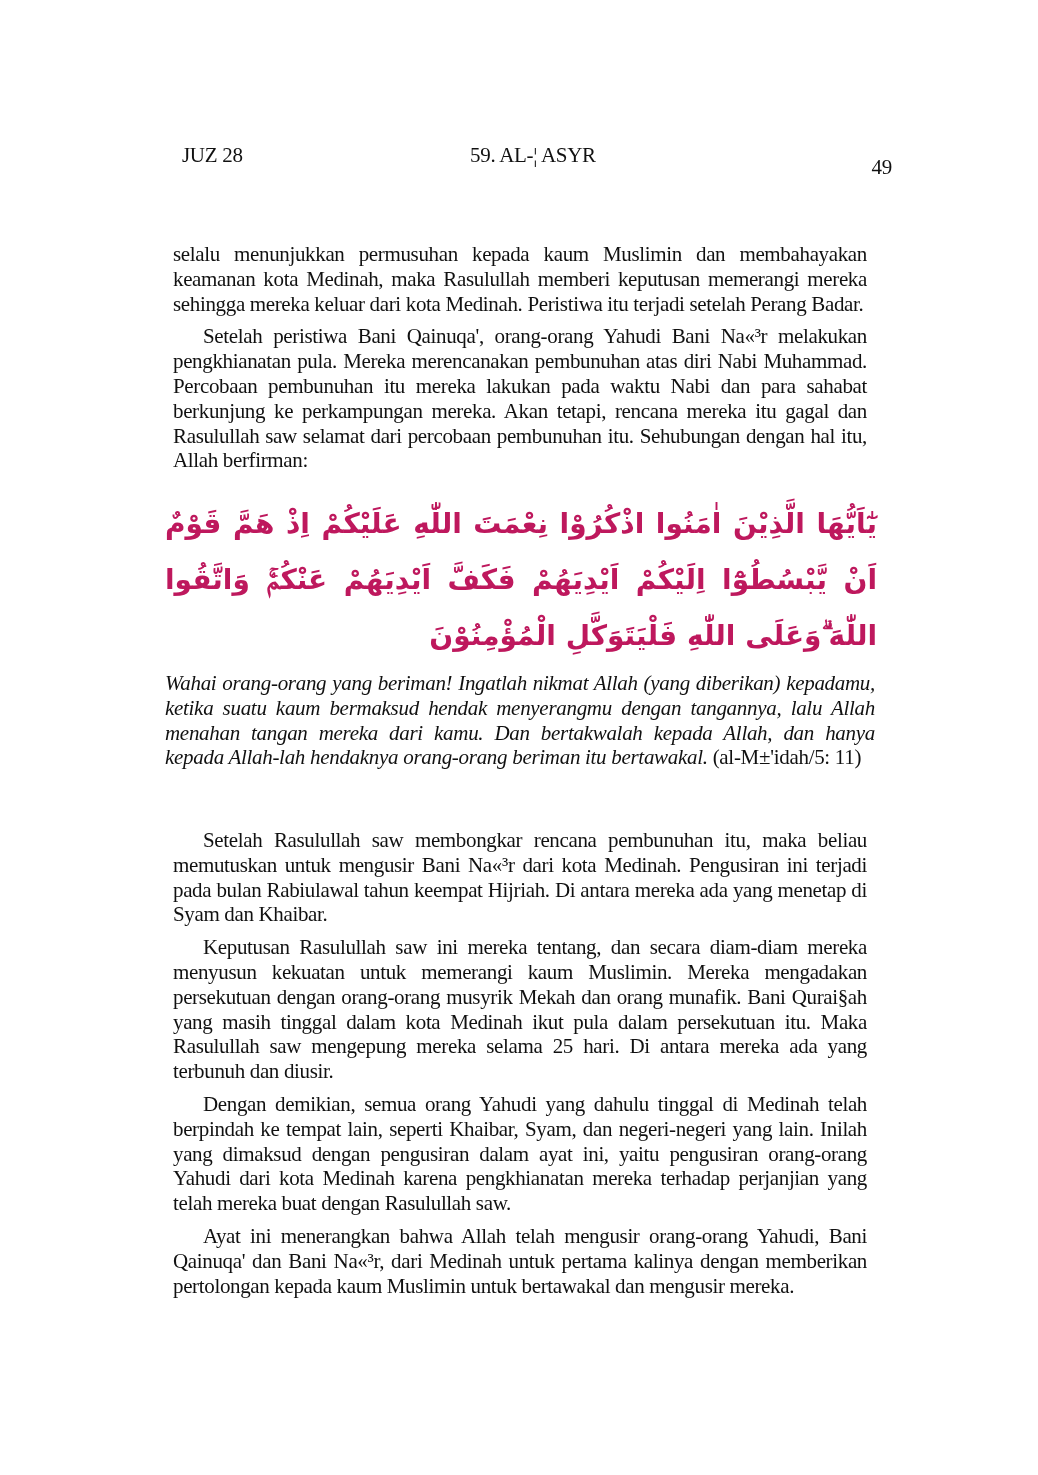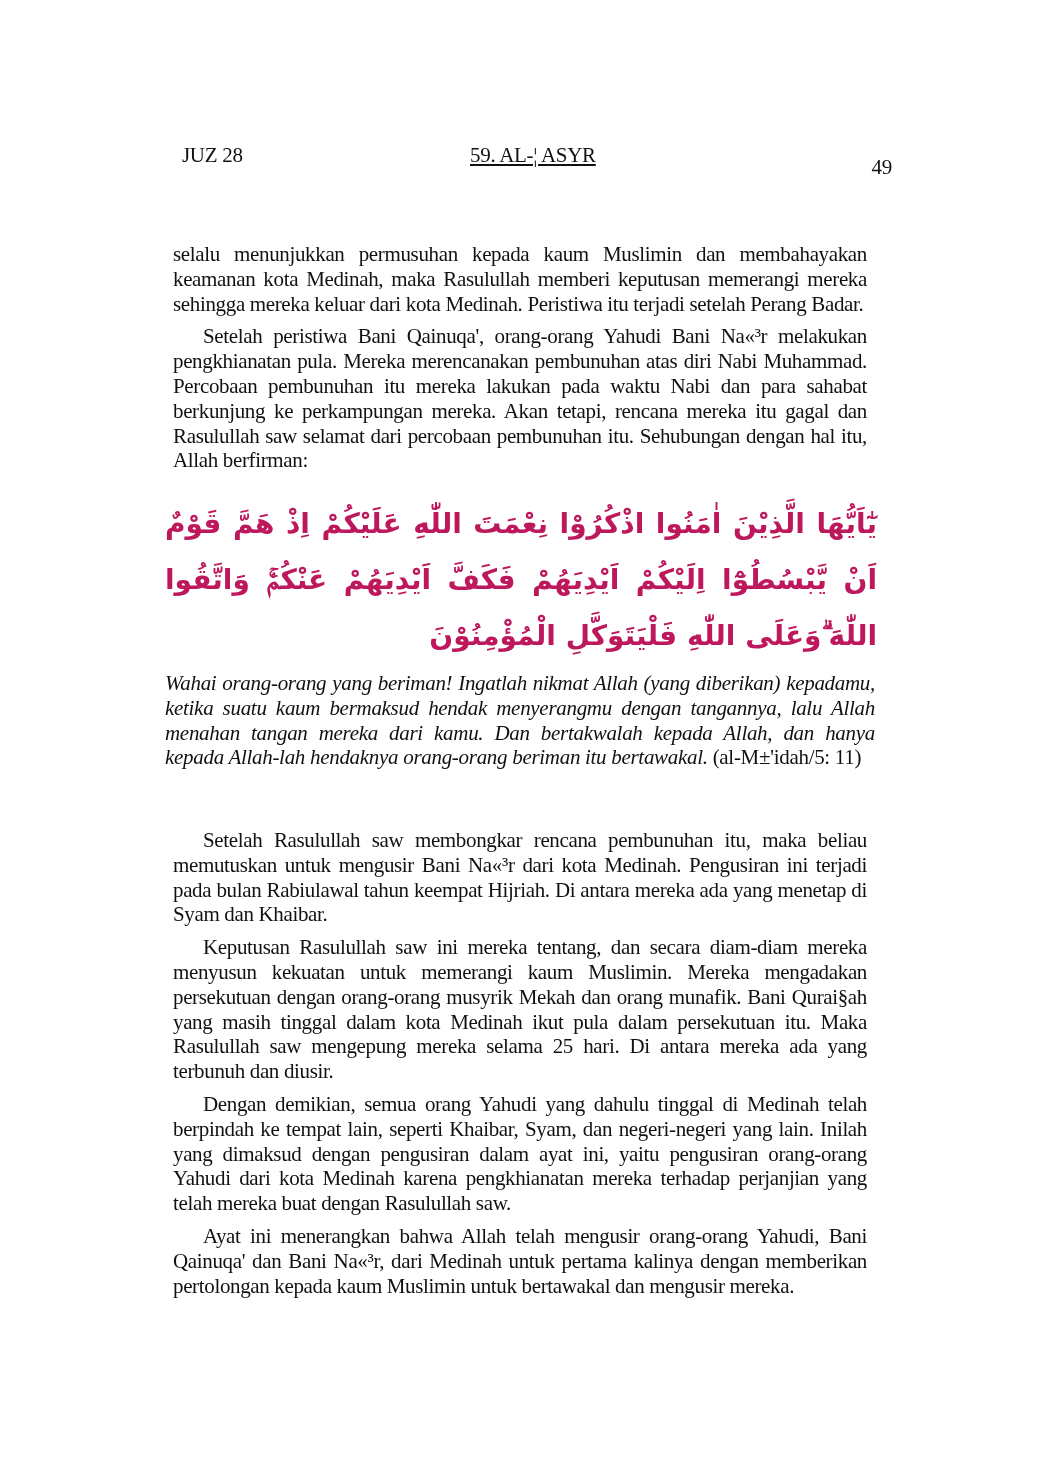--- a/index.html
+++ b/index.html
@@ -19,21 +19,21 @@
     position: absolute;
     top: 143px;
     left: 165px;
     width: 710px;
     height: 30px;
     font-size: 21px;
     letter-spacing: -0.3px;
     margin-left: 17px;
   }
   .header .juz { position: absolute; left: 0; top: 0; }
-  .header .surah { position: absolute; left: 288px; top: 0; text-decoration: underline; }
+  .header .surah { position: absolute; left: 288px; top: 0; }
   .header .page { position: absolute; right: 0; top: 12px; }
 
   .body-text {
     position: absolute;
     left: 165px;
     width: 710px;
     font-size: 21px;
     line-height: 24.8px;
     text-align: justify;
     letter-spacing: -0.35px;

